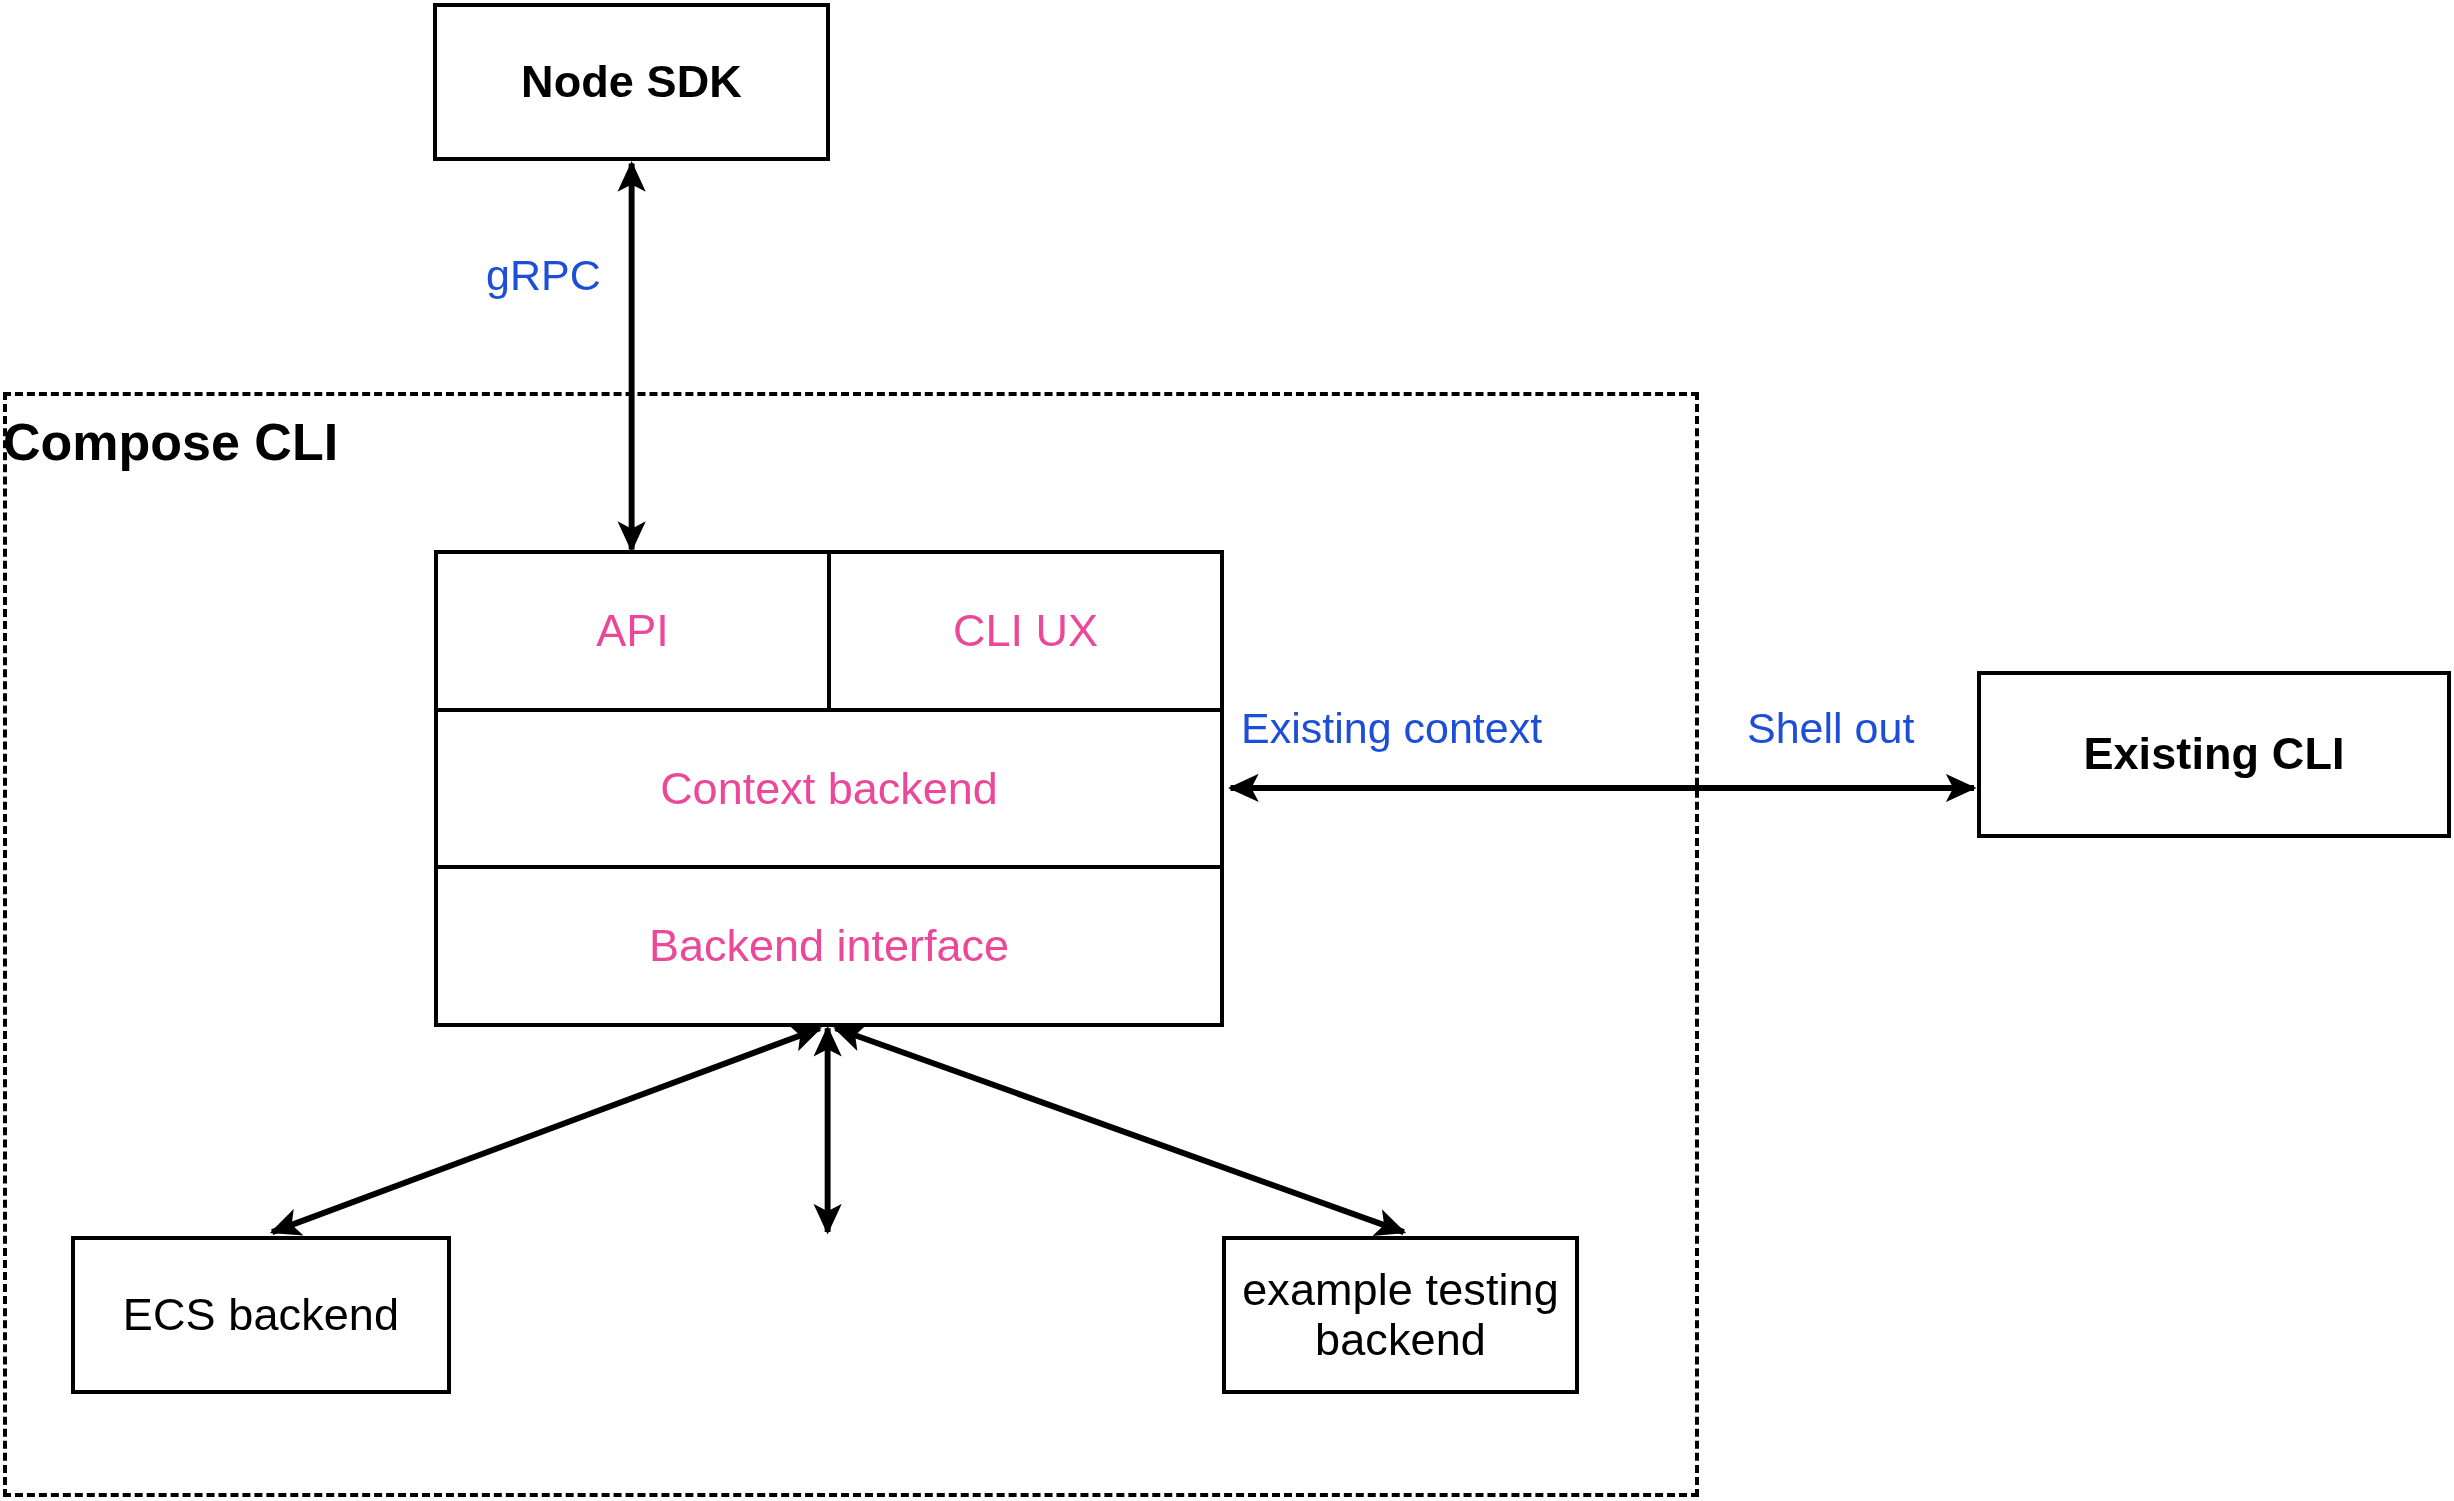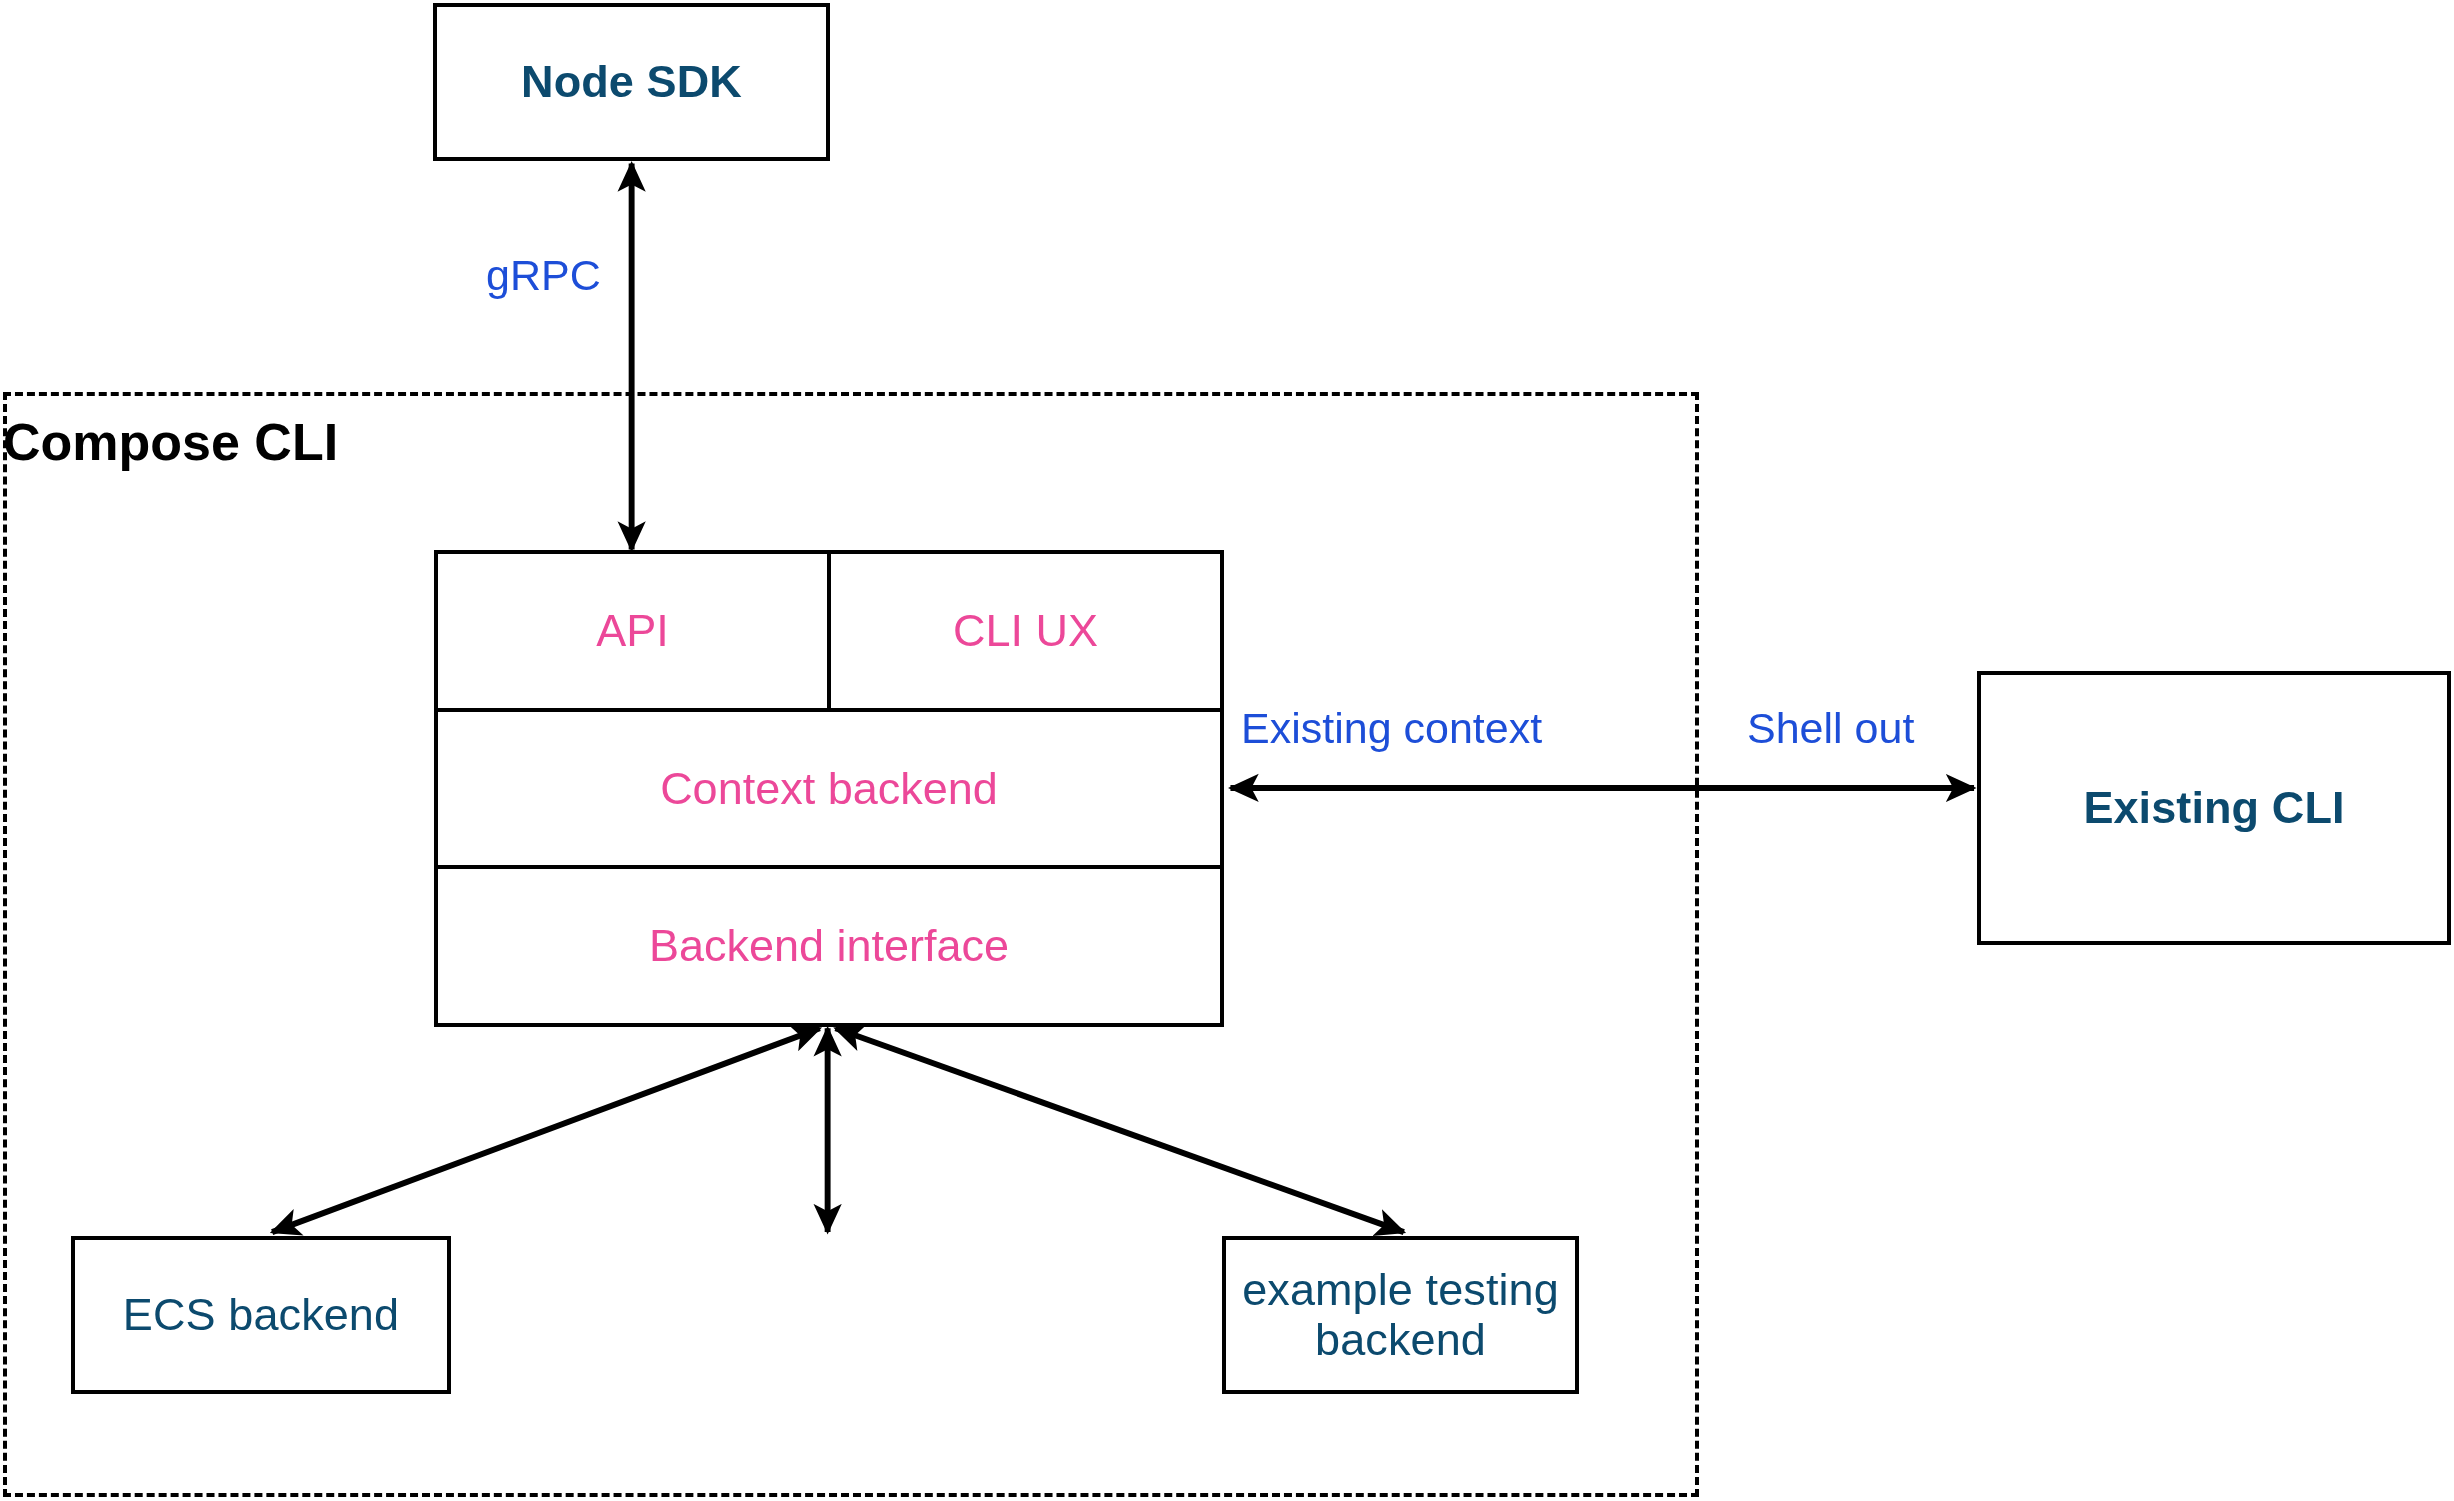--- a/index.html
+++ b/index.html
@@ -21,21 +21,21 @@
   }
   .node {
     position: absolute;
     box-sizing: border-box;
     background: #ffffff;
     border: 4.9px solid #000000;
     display: flex;
     align-items: center;
     justify-content: center;
     text-align: center;
-    color: #0c4a6e;
+    color: #000000;
     z-index: 3;
   }
   .node-label {
     font-size: 45px;
     line-height: 1.12;
     letter-spacing: 0.1px;
     padding: 0 9.9px;
     white-space: pre-line;
   }
   .bold .node-label {
@@ -172,21 +172,21 @@
       <div class="stack-cell">
         <span>Backend interface</span>
       </div>
     </div>
   </div>
 
   <div class="edge-label" style="left:1241px; top:704px;">Existing context</div>
 
   <div class="edge-label" style="left:1747px; top:704px;">Shell out</div>
 
-  <div class="node bold" style="left:1977px; top:671px; width:474px; height:274px;">
+  <div class="node bold" style="left:1977px; top:671px; width:474px; height:167px;">
     <span class="node-label">Existing CLI</span>
   </div>
 
   <div class="node" style="left:71px; top:1236px; width:380px; height:158px;">
     <span class="node-label">ECS backend</span>
   </div>
 
 
   <div class="node" style="left:1222px; top:1236px; width:357px; height:158px;">
     <span class="node-label">example testing

